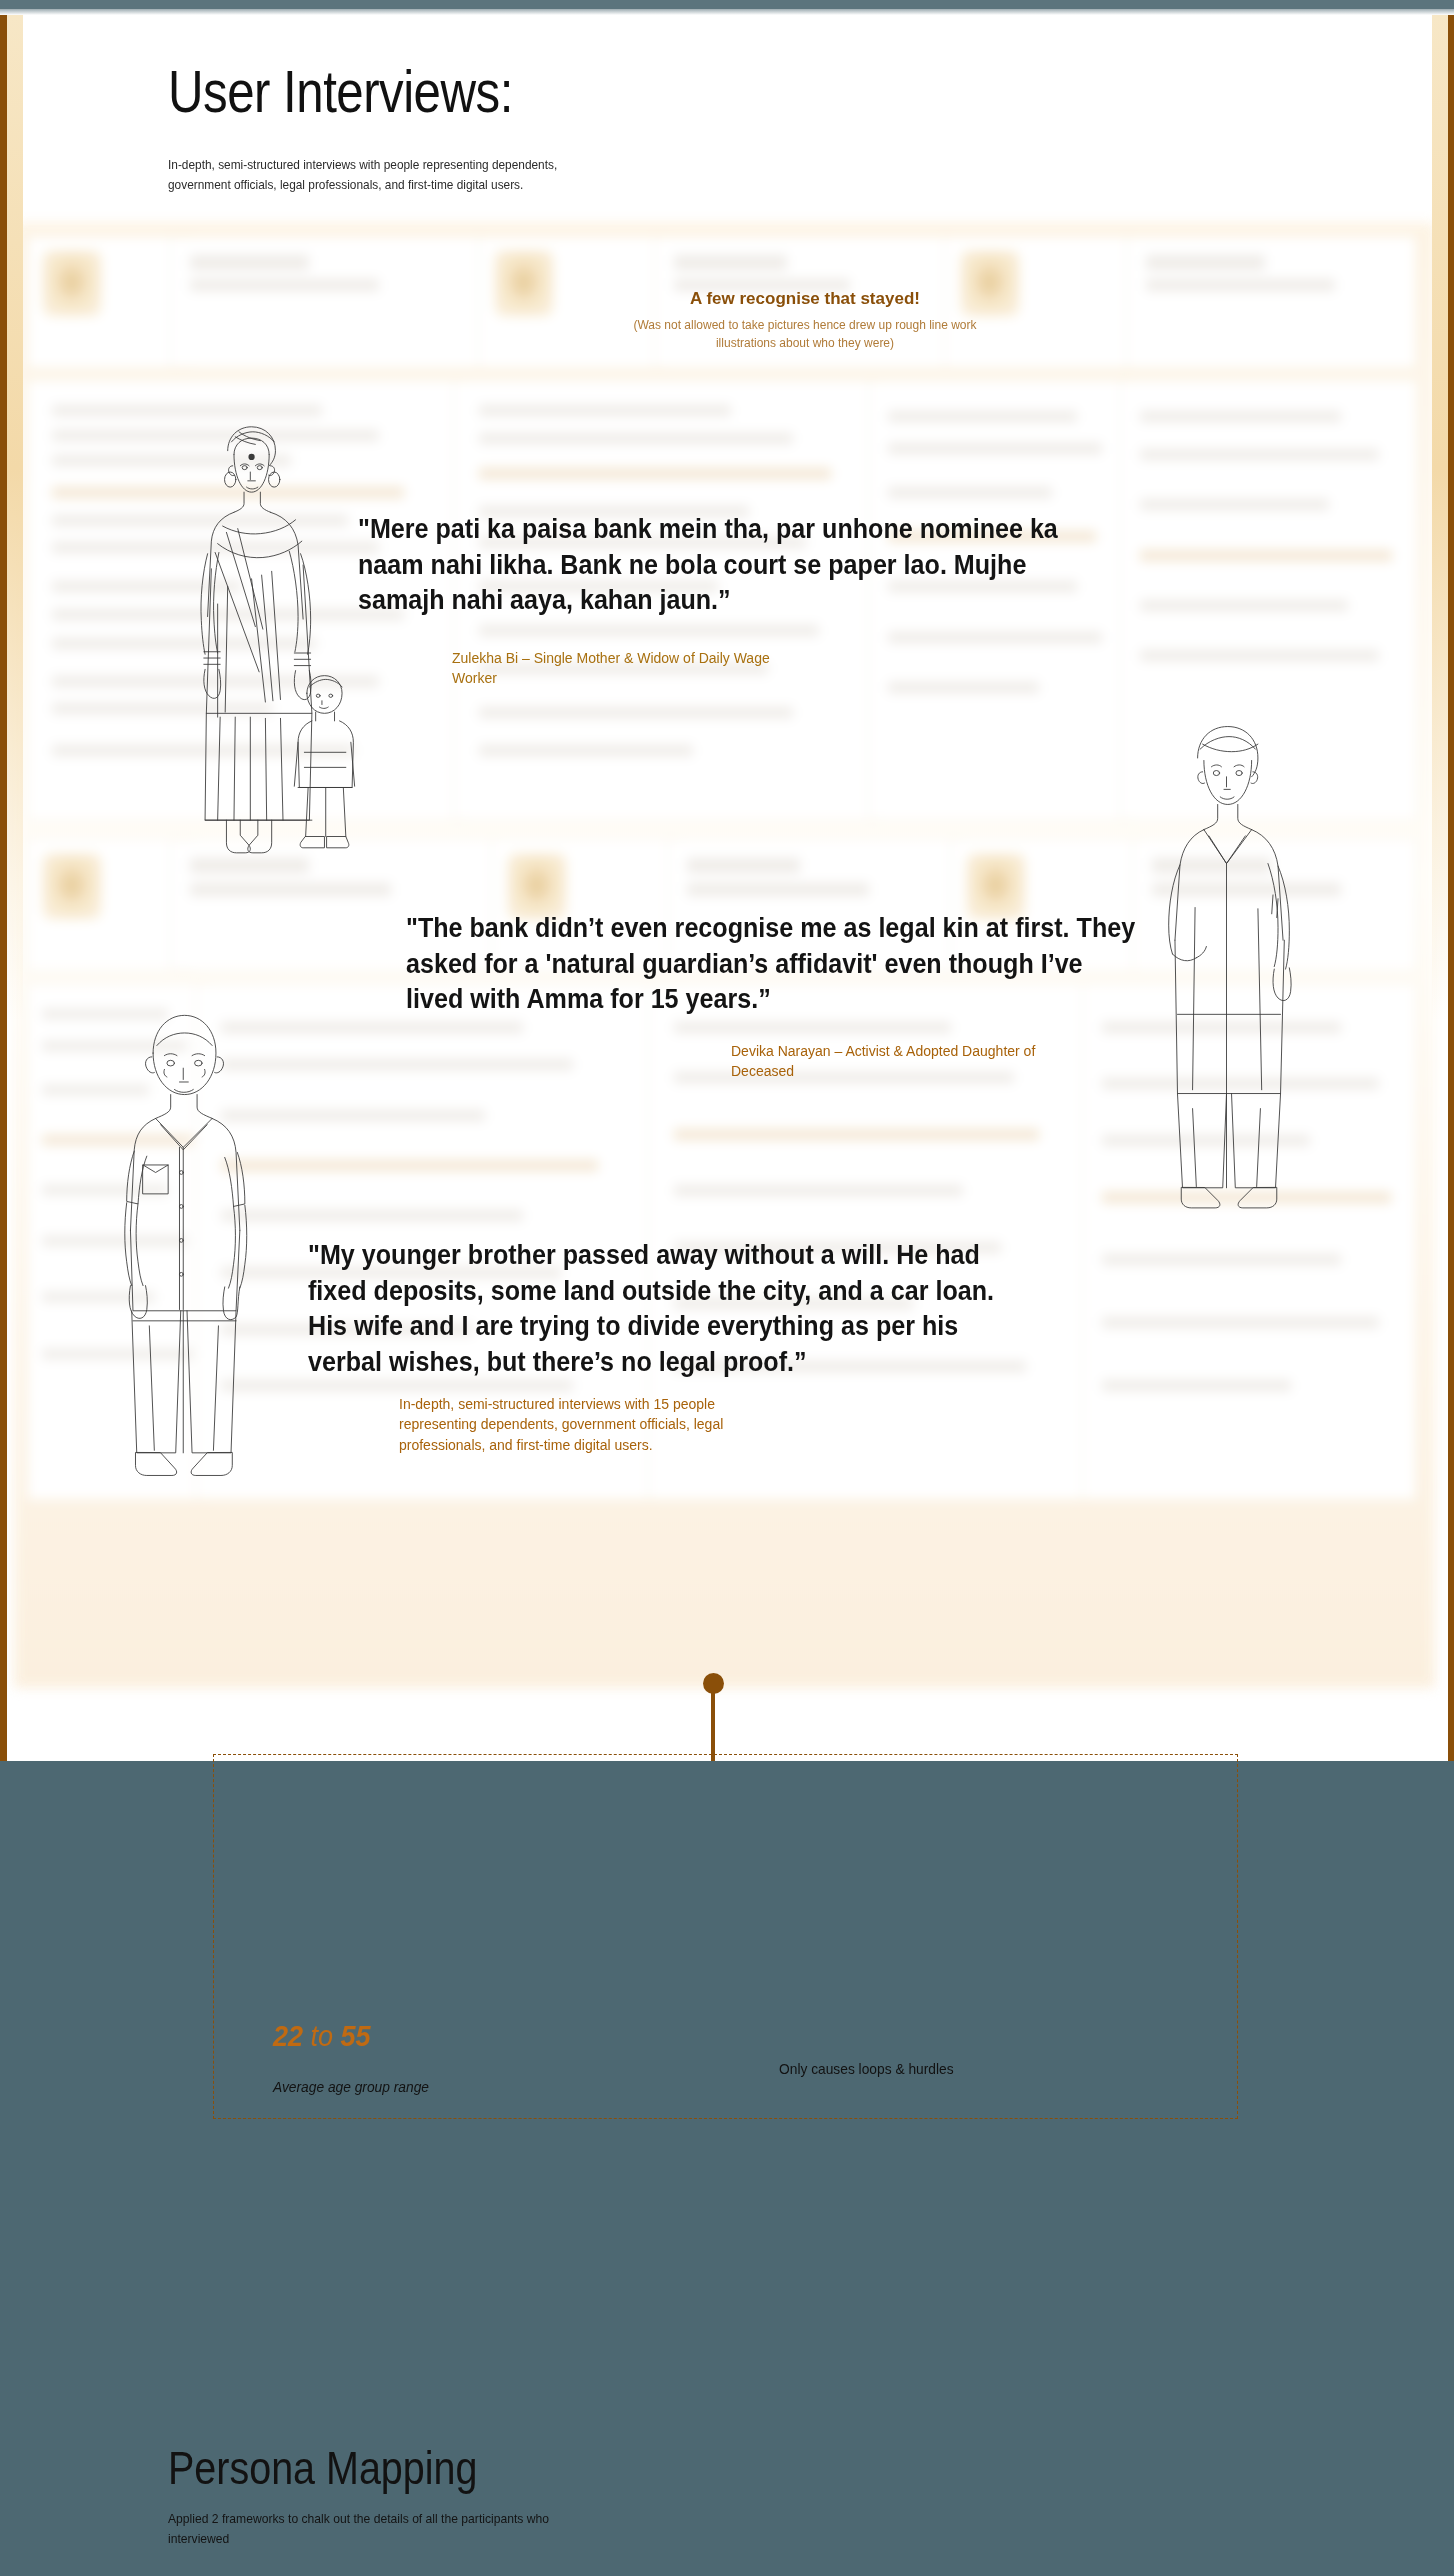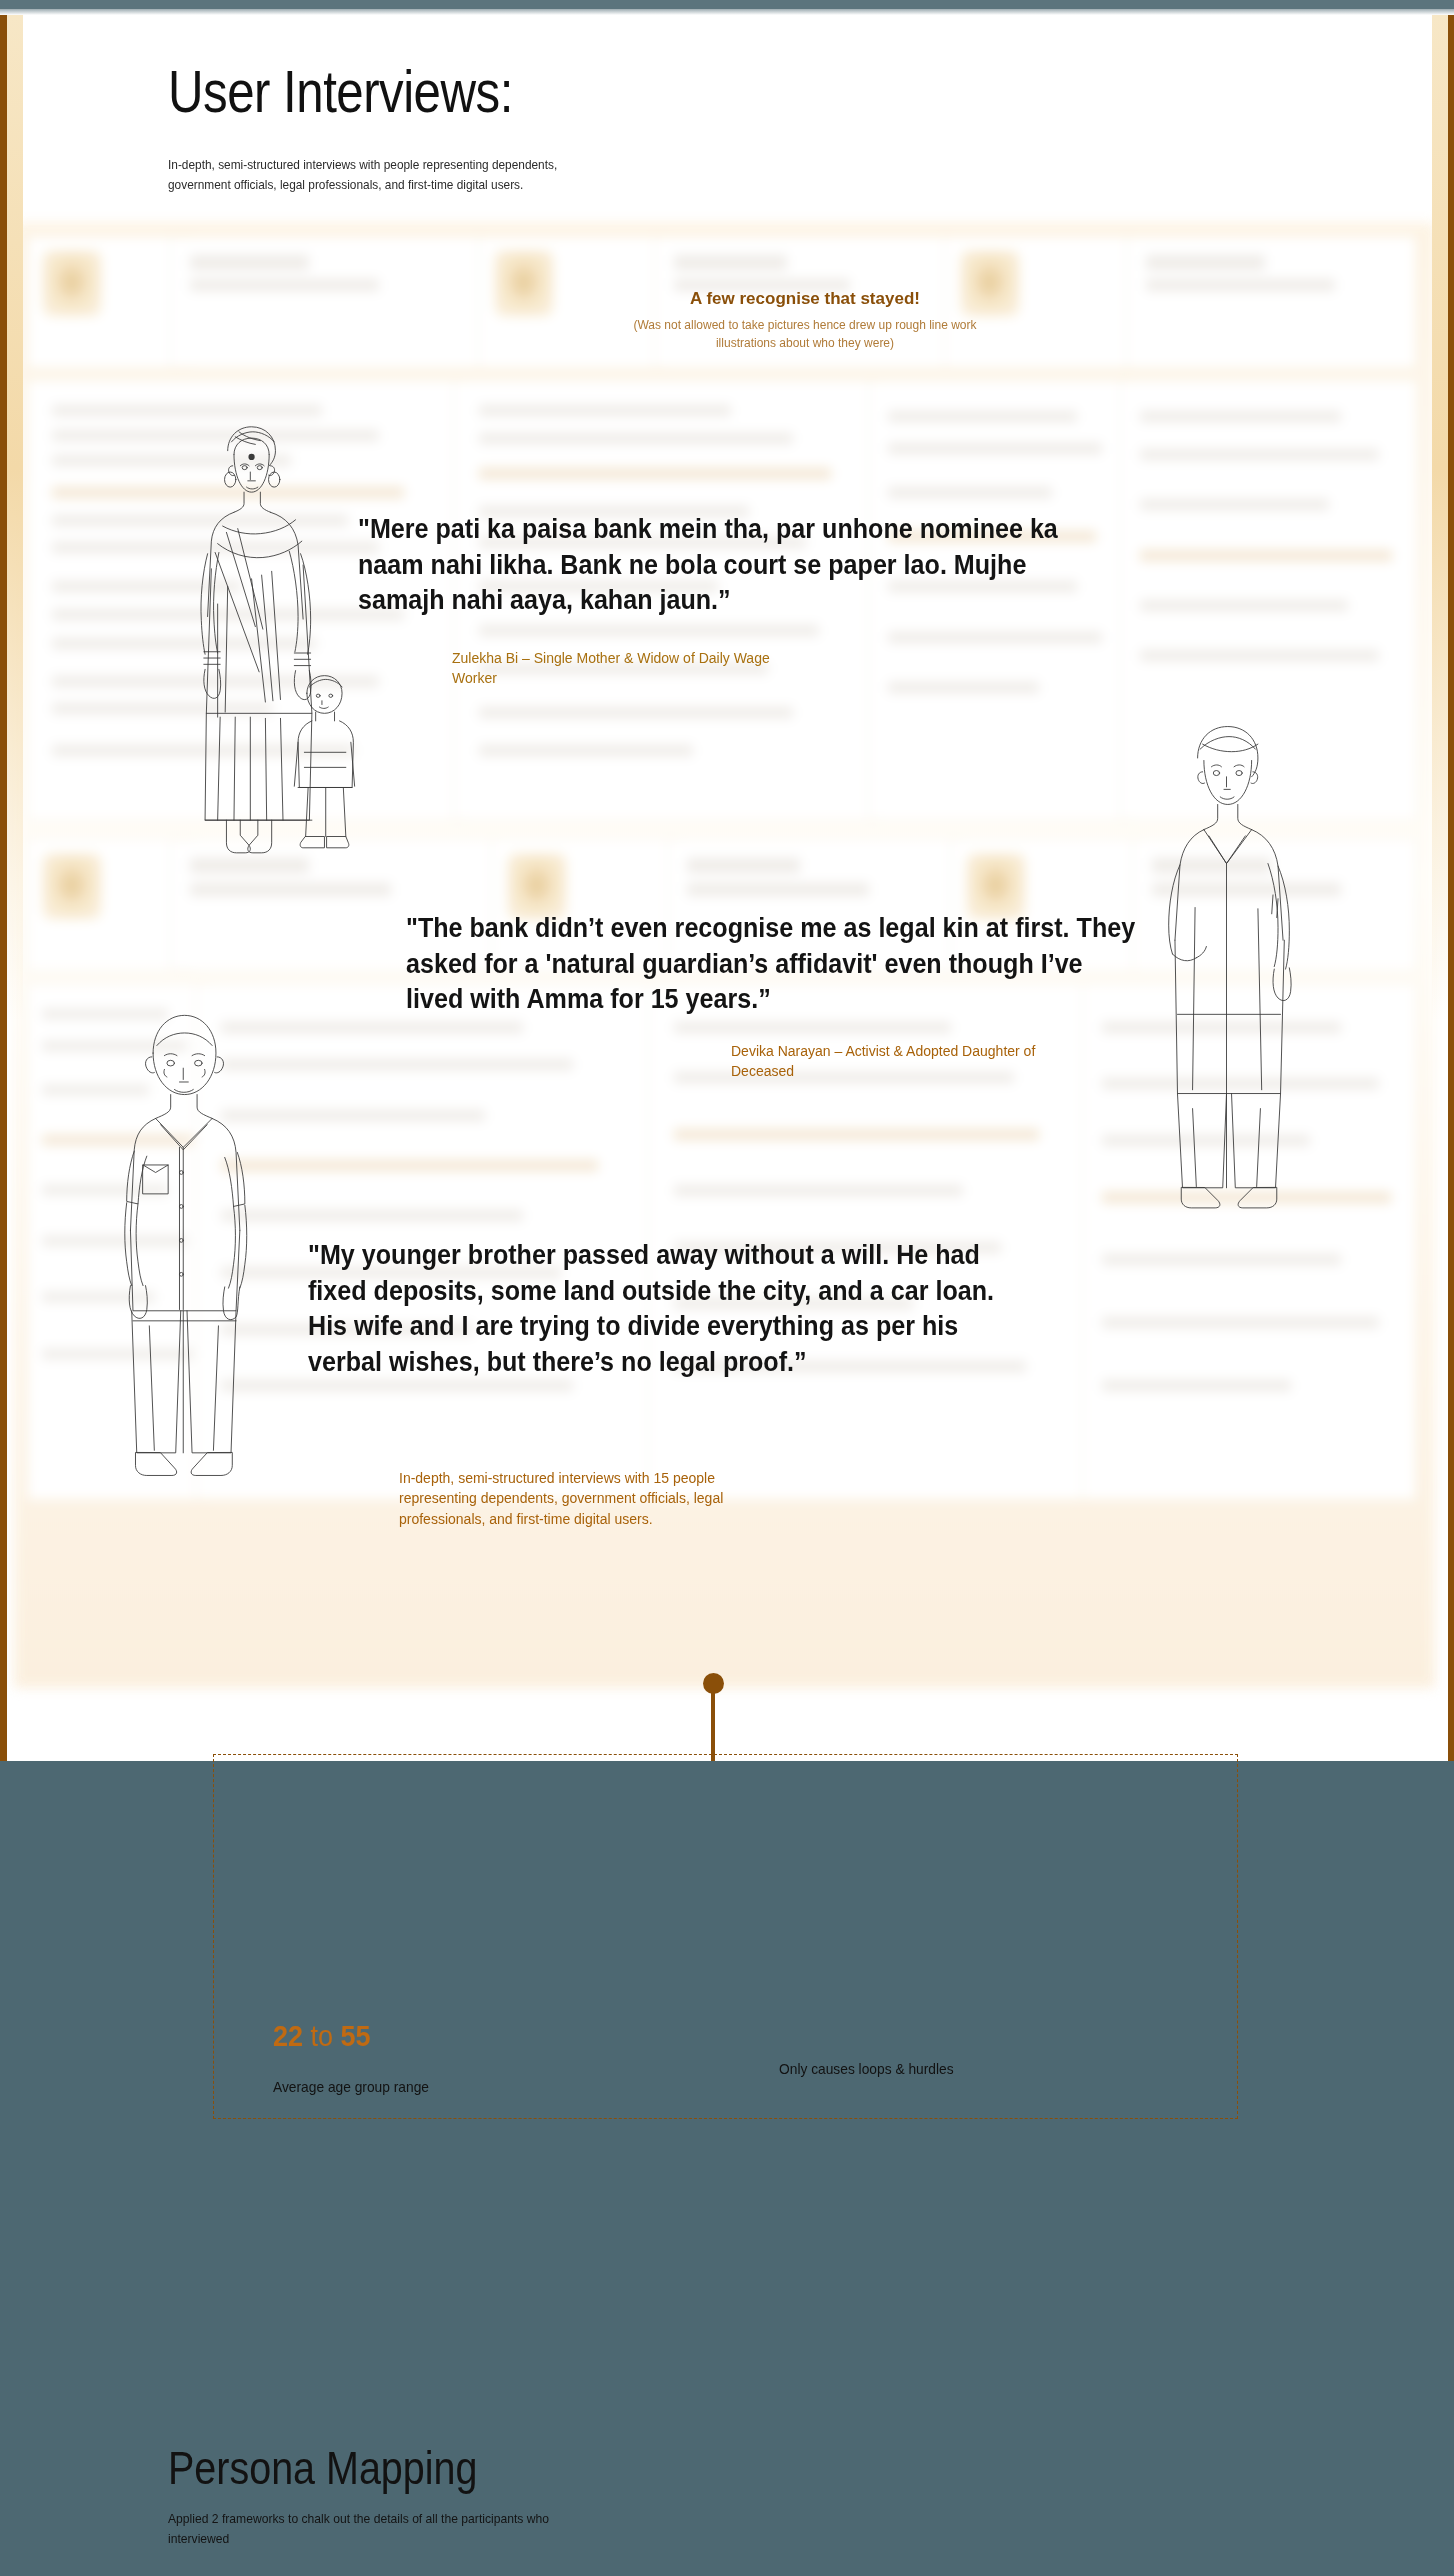--- a/index.html
+++ b/index.html
@@ -103,21 +103,21 @@
     position:absolute;
     font-size:14px; line-height:1.45; color:#a8700f;
   }
   .attrib.warm{ color:#a8620a; }
 
   .q1{ left:358px; top:497px;  width:786px; }
   .a1{ left:452px; top:633px; width:327px; }
   .q2{ left:406px; top:896px; width:786px; }
   .a2{ left:731px; top:1026px; width:352px; }
   .q3{ left:308px; top:1223px; width:755px; }
-  .a3{ left:399px; top:1453px; width:377px; color:#a8620a; }
+  .a3{ left:399px; top:1379px; width:377px; color:#a8620a; }
 
   
   .illus{ position:absolute; }
   .illus svg{ display:block; }
 
   
   .pin-head{
     position:absolute; left:703px; top:1673px; width:21.4px; height:21.4px;
     border-radius:50%; background:#8a4f09;
   }
@@ -153,21 +153,21 @@
     transform:scaleX(.92); transform-origin:left top;
     width:478px;
   }
   .stat .big .lite{ font-weight:400; }
   .stat .desc{
     font-size:14.5px; line-height:1.5; color:#121212; width:403px;
     transform:scaleX(.95); transform-origin:left top;
   }
   .s1{ left:60px; top:108px; }
   .s1 .desc{ margin-top:25px; }
-  .s2{ left:60px; top:239px; }
+  .s2{ left:60px; top:239px;font-style:italic; }
   .s2 .desc{ margin-top:25px; }
   .s3{ left:566px; top:106px; }
   .s3 .desc{ margin-top:25px; }
   .s4{ left:566px; top:279px; }
 
   .persona-title{
     position:absolute; left:168px; top:2444px;
     font-size:47px; line-height:1; color:#121212; font-weight:400;
     font-family:"Liberation Sans Narrow","Liberation Sans", sans-serif;
     transform:scaleX(.84); transform-origin:left top;

